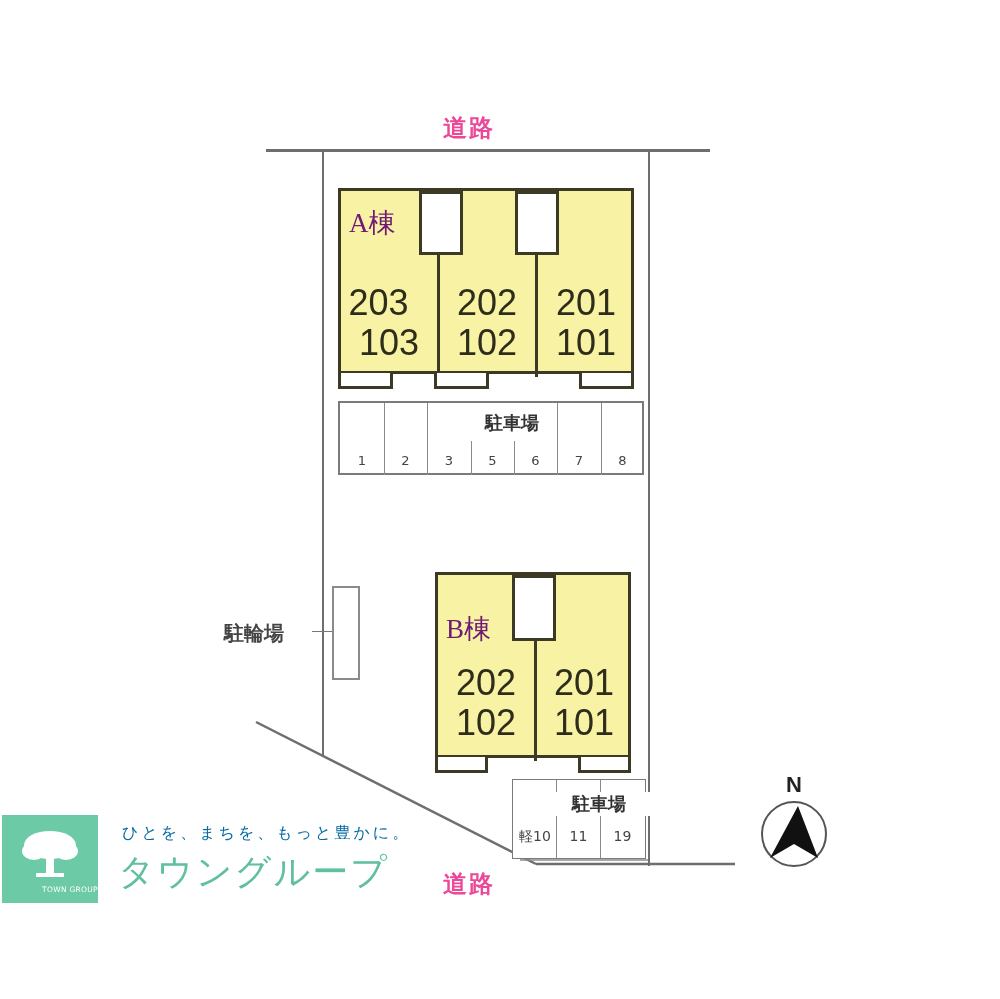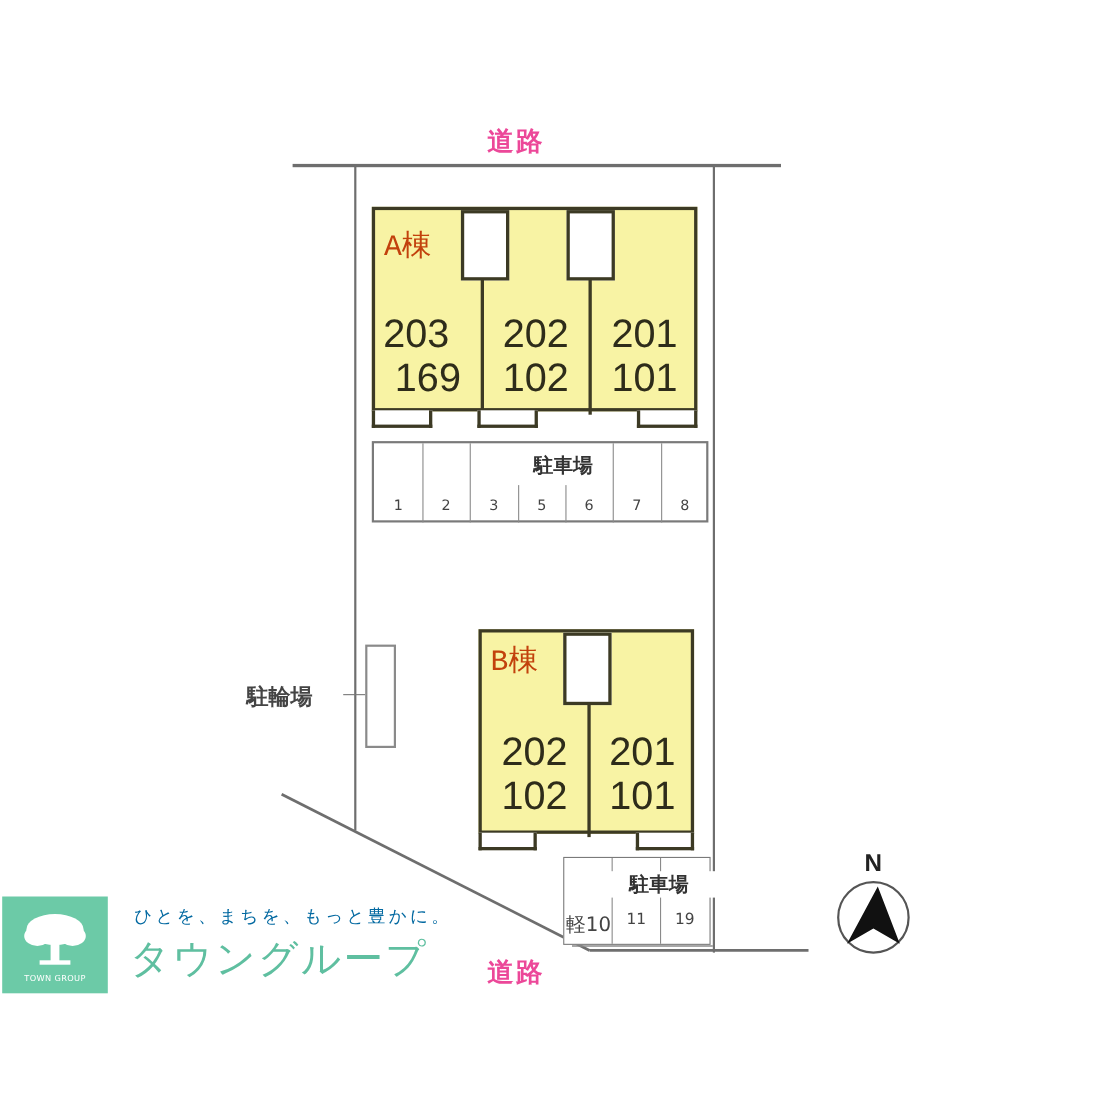--- a/index.html
+++ b/index.html
@@ -5,29 +5,29 @@
     html, body { margin: 0; padding: 0; background: #ffffff; }
     body { width: 1000px; height: 999px; position: relative; overflow: hidden;
            font-family: "DejaVu Sans", "Liberation Sans", sans-serif; color: #333; }
     .abs { position: absolute; }
     .line { position: absolute; background: #6e6e6e; }
     .road-label { position: absolute; font-size: 24px; font-weight: bold; color: #ec4899; letter-spacing: 2px; }
     .building { position: absolute; background: #f8f3a4; border: 3px solid #3c3a24; box-sizing: border-box; }
     .unit-div { position: absolute; background: #3c3a24; width: 3px; }
     .stair { position: absolute; background: #fff; border: 3px solid #3c3a24; box-sizing: border-box; }
     .balcony { position: absolute; background: #fff; border: 3px solid #3c3a24; border-top: none; box-sizing: border-box; height: 16px; }
-    .bldg-name { position: absolute; font-size: 27px; color: #c2410c; font-family: Liberation Mono, monospace; }
+    .bldg-name { position: absolute; font-size: 27px; color: #701a75; font-family: Liberation Serif, serif; }
     .unit-num { position: absolute; font-size: 36px; line-height: 40px; color: #2e2c1a; text-align: center;
                 font-family: "Liberation Sans", sans-serif; }
     .parking { position: absolute; border: 2px solid #7a7a7a; box-sizing: border-box; background: #fff; }
     .p-div { position: absolute; background: #8a8a8a; width: 1px; }
     .p-title { position: absolute; font-size: 18px; color: #333; font-weight: bold; text-align: center; margin-left: 20px; }
     .p-num { position: absolute; font-size: 13px; color: #444; text-align: center; }
     .logo-box { position: absolute; left: 2px; top: 815px; width: 96px; height: 88px; background: #6ccaa7; }
-    .logo-caption { position: absolute; left: 0; bottom: 9px; width: 96px; text-align: center; font-size: 7.5px; color: #fff; letter-spacing: 0.3px; }
+    .logo-caption { position: absolute; left: 0; bottom: 9px; width: 96px; text-align: center; font-size: 7.5px; color: #fff; letter-spacing: 0.3px; padding-left: 20px; }
     .tagline { position: absolute; left: 122px; top: 823px; font-size: 16px; color: #0369a1; letter-spacing: 3px; }
     .brand { position: absolute; left: 118px; top: 848px; font-size: 36px; color: #5fbfa0; letter-spacing: 2px; }
   </style>
 </head>
 <body>
 
 <div class="road-label" style="left:443px; top:112px;">道路</div>
 <div class="line" style="left:266px; top:149px; width:444px; height:3px;"></div>
 
 <div class="line" style="left:322px; top:150px; width:2px; height:605px;"></div>
@@ -40,21 +40,21 @@
 </svg>
 
 <div class="building" style="left:338px; top:188px; width:296px; height:186px;">
   <div class="bldg-name" style="left:8px; top:14px;">A棟</div>
   <div class="stair" style="left:78px; top:0; width:44px; height:64px;"></div>
   <div class="stair" style="left:174px; top:0; width:44px; height:64px;"></div>
   <div class="unit-div" style="left:96px; top:62px; height:124px;"></div>
   <div class="unit-div" style="left:194px; top:62px; height:124px;"></div>
 
   <div class="unit-num" style="left:0; top:92px; width:75px;">203</div>
-  <div class="unit-num" style="left:0; top:132px; width:96px;">169</div>
+  <div class="unit-num" style="left:0; top:132px; width:96px;">103</div>
   <div class="unit-num" style="left:98px; top:92px; width:96px;">202</div>
   <div class="unit-num" style="left:98px; top:132px; width:96px;">102</div>
   <div class="unit-num" style="left:197px; top:92px; width:96px;">201</div>
   <div class="unit-num" style="left:197px; top:132px; width:96px;">101</div>
 </div>
 <div class="balcony" style="left:338px; top:373px; width:55px;"></div>
 <div class="balcony" style="left:434px; top:373px; width:55px;"></div>
 <div class="balcony" style="left:579px; top:373px; width:55px;"></div>
 
 <div class="parking" style="left:338px; top:401px; width:306px; height:74px;">
@@ -72,36 +72,36 @@
   <div class="p-num" style="left:174px; top:50px; width:43px;">6</div>
   <div class="p-num" style="left:217px; top:50px; width:44px;">7</div>
   <div class="p-num" style="left:261px; top:50px; width:43px;">8</div>
 </div>
 
 <div class="abs" style="left:224px; top:620px; font-size:20px; font-weight:bold; color:#444;">駐輪場</div>
 <div class="line" style="left:312px; top:631px; width:34px; height:1px; background:#777;"></div>
 <div class="abs" style="left:332px; top:586px; width:28px; height:94px; border:2px solid #8a8a8a; box-sizing:border-box; background:#fff;"></div>
 
 <div class="building" style="left:435px; top:572px; width:196px; height:186px;">
-  <div class="bldg-name" style="left:8px; top:7px;">B棟</div>
+  <div class="bldg-name" style="left:8px; top:36px;">B棟</div>
   <div class="stair" style="left:74px; top:0; width:44px; height:66px;"></div>
   <div class="unit-div" style="left:96px; top:64px; height:122px;"></div>
   <div class="unit-num" style="left:0; top:88px; width:96px;">202</div>
   <div class="unit-num" style="left:0; top:128px; width:96px;">102</div>
   <div class="unit-num" style="left:99px; top:88px; width:94px;">201</div>
   <div class="unit-num" style="left:99px; top:128px; width:94px;">101</div>
 </div>
 <div class="balcony" style="left:435px; top:757px; width:53px;"></div>
 <div class="balcony" style="left:578px; top:757px; width:53px;"></div>
 
 <div class="parking" style="left:512px; top:779px; width:134px; height:80px; border-width:1.5px;">
   <div class="p-div" style="left:43px; top:0; height:78px;"></div>
   <div class="p-div" style="left:87px; top:0; height:78px;"></div>
   <div class="p-title" style="left:0; top:12px; width:132px; background:#fff;">駐車場</div>
-  <div class="p-num" style="left:0; top:48px; width:44px; font-size:18px;">軽10</div>
+  <div class="p-num" style="left:0; top:48px; width:44px; font-size:14px;">軽10</div>
   <div class="p-num" style="left:44px; top:48px; width:43px; font-size:14px;">11</div>
   <div class="p-num" style="left:87px; top:48px; width:45px; font-size:14px;">19</div>
 </div>
 
 <div class="road-label" style="left:443px; top:868px;">道路</div>
 
 <div class="abs" style="left:758px; top:772px; width:72px; height:100px;">
   <div class="abs" style="left:28px; top:0; font-size:22px; font-weight:bold; color:#222; font-family:'Liberation Sans', sans-serif;">N</div>
   <svg class="abs" style="left:0; top:26px;" width="72" height="72">
     <circle cx="36" cy="36" r="32" fill="#fff" stroke="#555" stroke-width="2"></circle>

